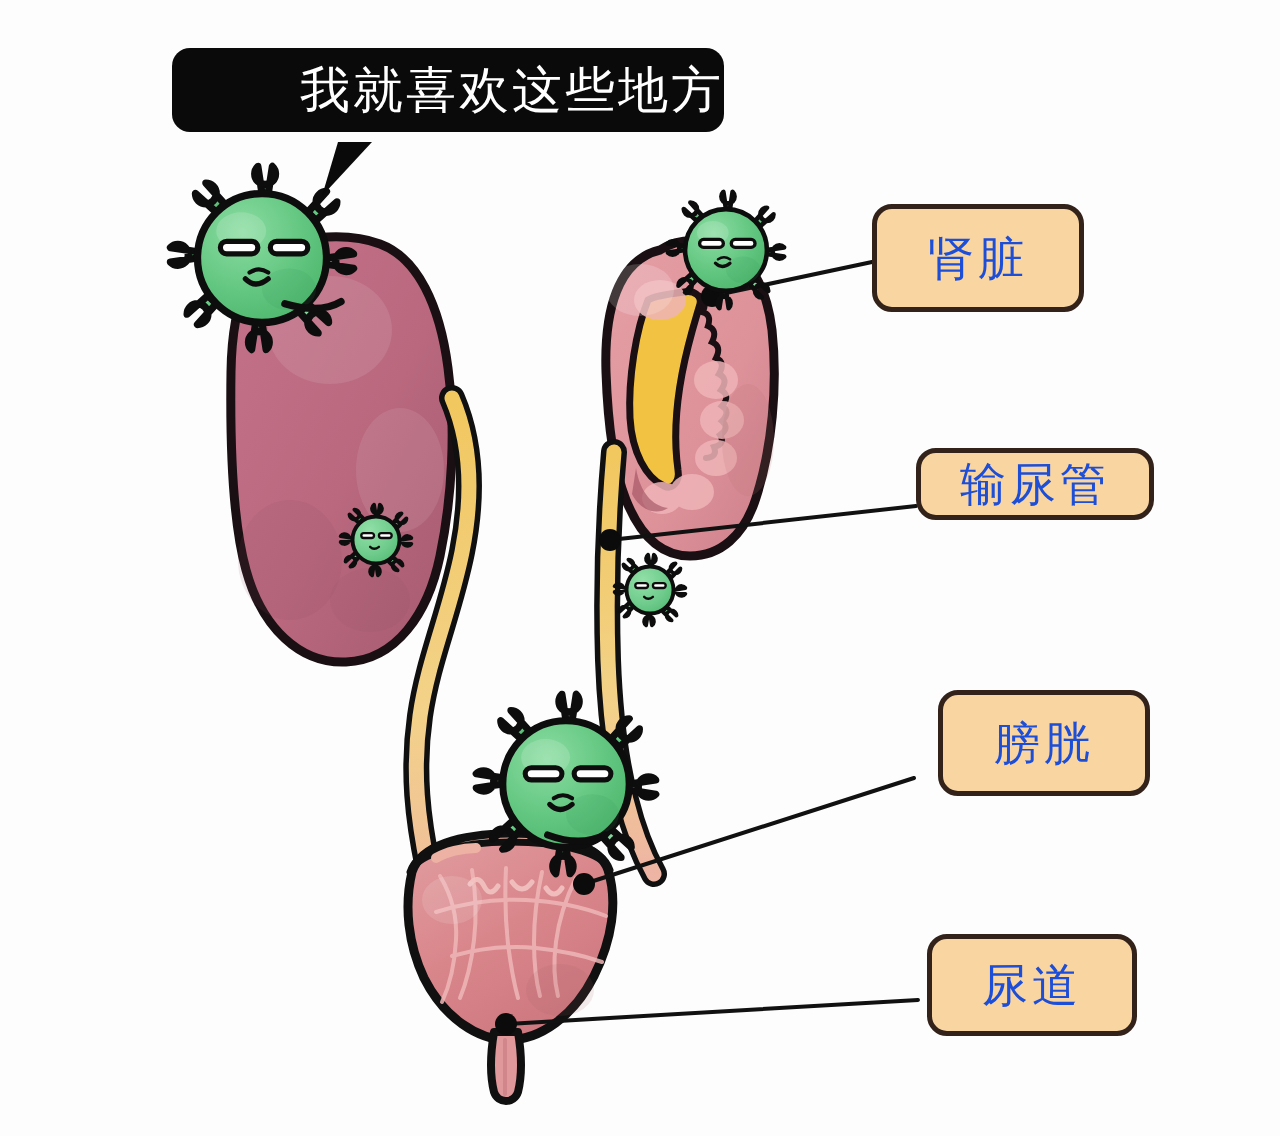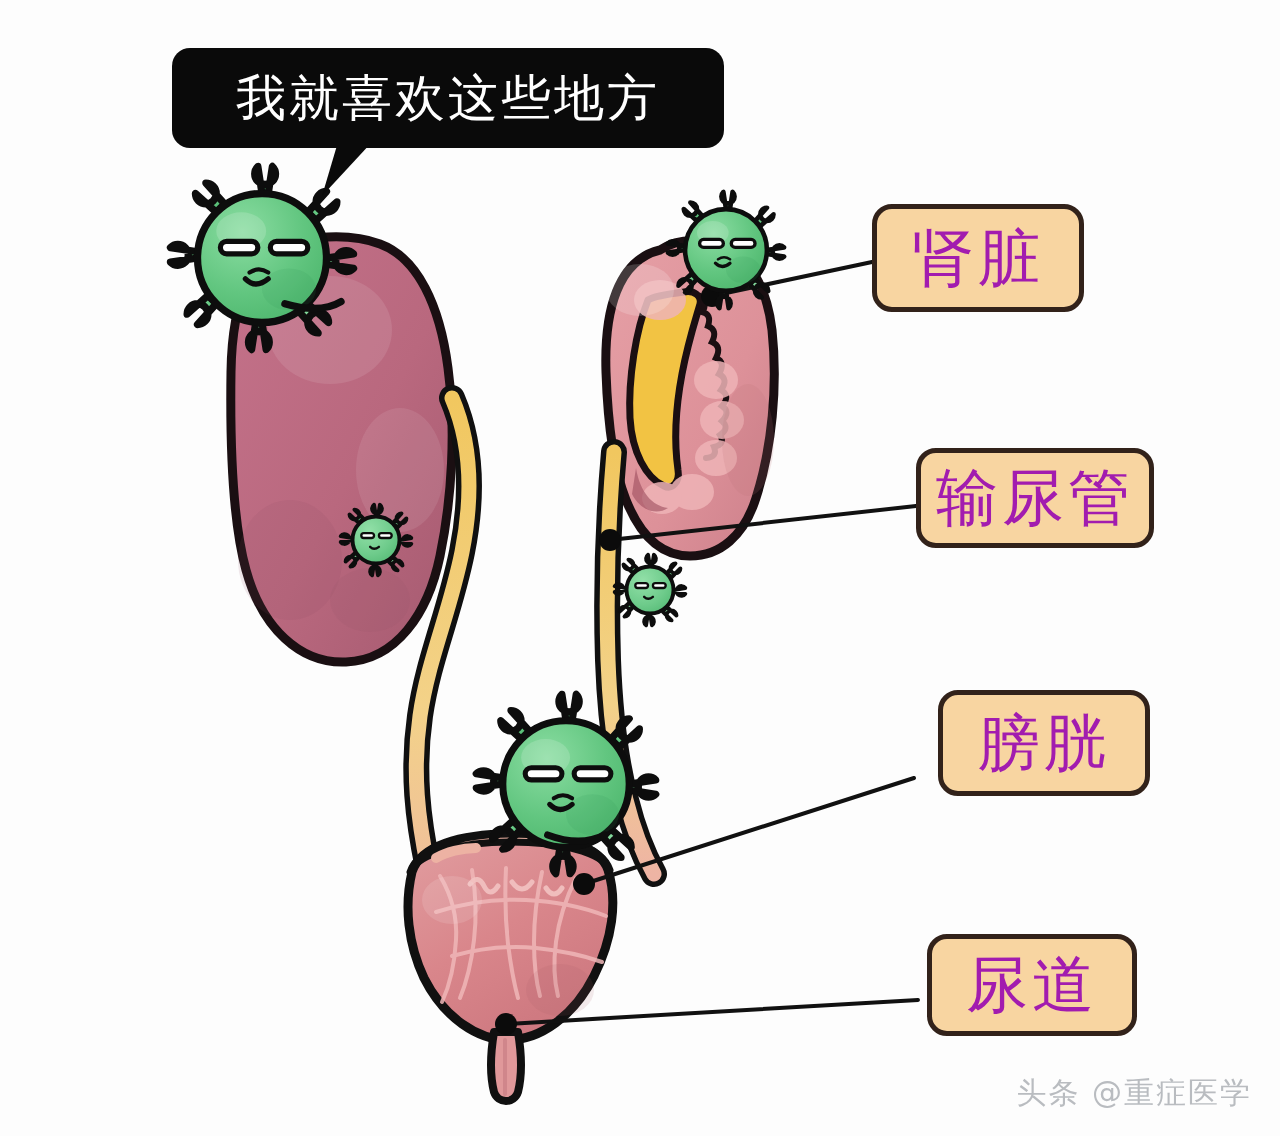--- a/index.html
+++ b/index.html
@@ -22,26 +22,26 @@
     width: 1280px;
     height: 1136px;
   }
 
   
   .speech-bubble {
     position: absolute;
     left: 172px;
     top: 48px;
     width: 552px;
-    height: 100px;
+    height: 84px;
     background: #0a0a0a;
     border-radius: 18px;
     display: flex;
     align-items: center;
-    justify-content: center;
+    justify-content: flex-end;
     z-index: 40;
   }
   .speech-bubble-text {
     color: #ffffff;
     font-size: 50px;
     letter-spacing: 3px;
     line-height: 1;
     font-family: "DejaVu Sans", "Liberation Sans", sans-serif;
     white-space: nowrap;
   }
@@ -52,29 +52,29 @@
     background: #f8d5a1;
     border: 5px solid #32221a;
     border-radius: 20px;
     display: flex;
     align-items: center;
     justify-content: center;
     box-sizing: border-box;
     z-index: 35;
   }
   .label-box span {
-    color: #a21caf;
-    font-size: 62px;
+    color: #1d4ed8;
+    font-size: 46px;
     letter-spacing: 4px;
     line-height: 1;
     font-family: "DejaVu Sans", "Liberation Sans", sans-serif;
     white-space: nowrap;
   }
   #label-kidney   { left: 872px; top: 204px;  width: 212px; height: 108px; }
-  #label-ureter   { left: 916px; top: 448px;  width: 238px; height: 100px; }
+  #label-ureter   { left: 916px; top: 448px;  width: 238px; height: 72px; }
   #label-bladder  { left: 938px; top: 690px;  width: 212px; height: 106px; }
   #label-urethra  { left: 918px; top: 934px;  width: 210px; height: 102px; margin-left: 9px; }
 
   
   .watermark {
     position: absolute;
     right: 28px;
     bottom: 22px;
     color: #b9bcc0;
     font-size: 30px;
@@ -352,15 +352,14 @@
   </div>
 
   <div id="label-bladder" class="label-box">
     <span>膀胱</span>
   </div>
 
   <div id="label-urethra" class="label-box">
     <span>尿道</span>
   </div>
 
-  <div class="watermark">头条 @重症医学</div>
 
 </div>
 
 </body></html>

